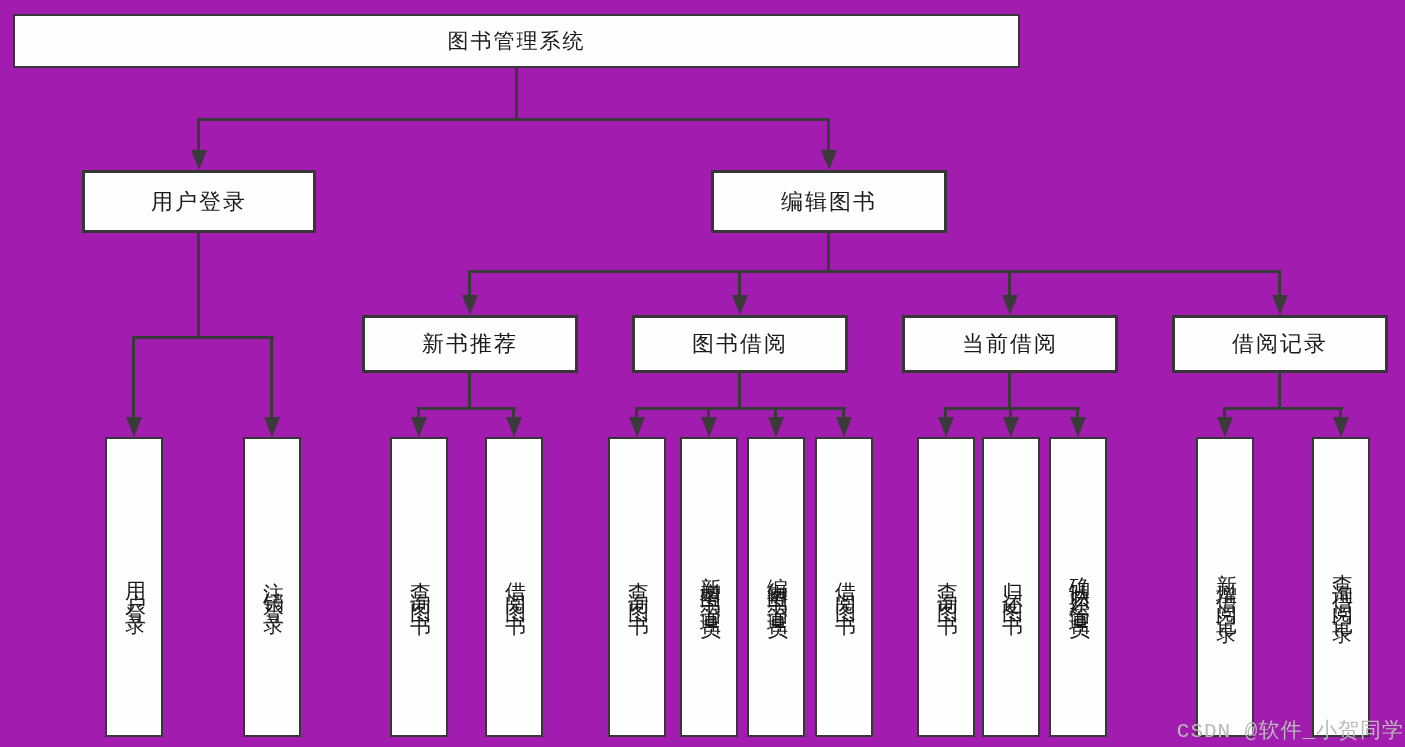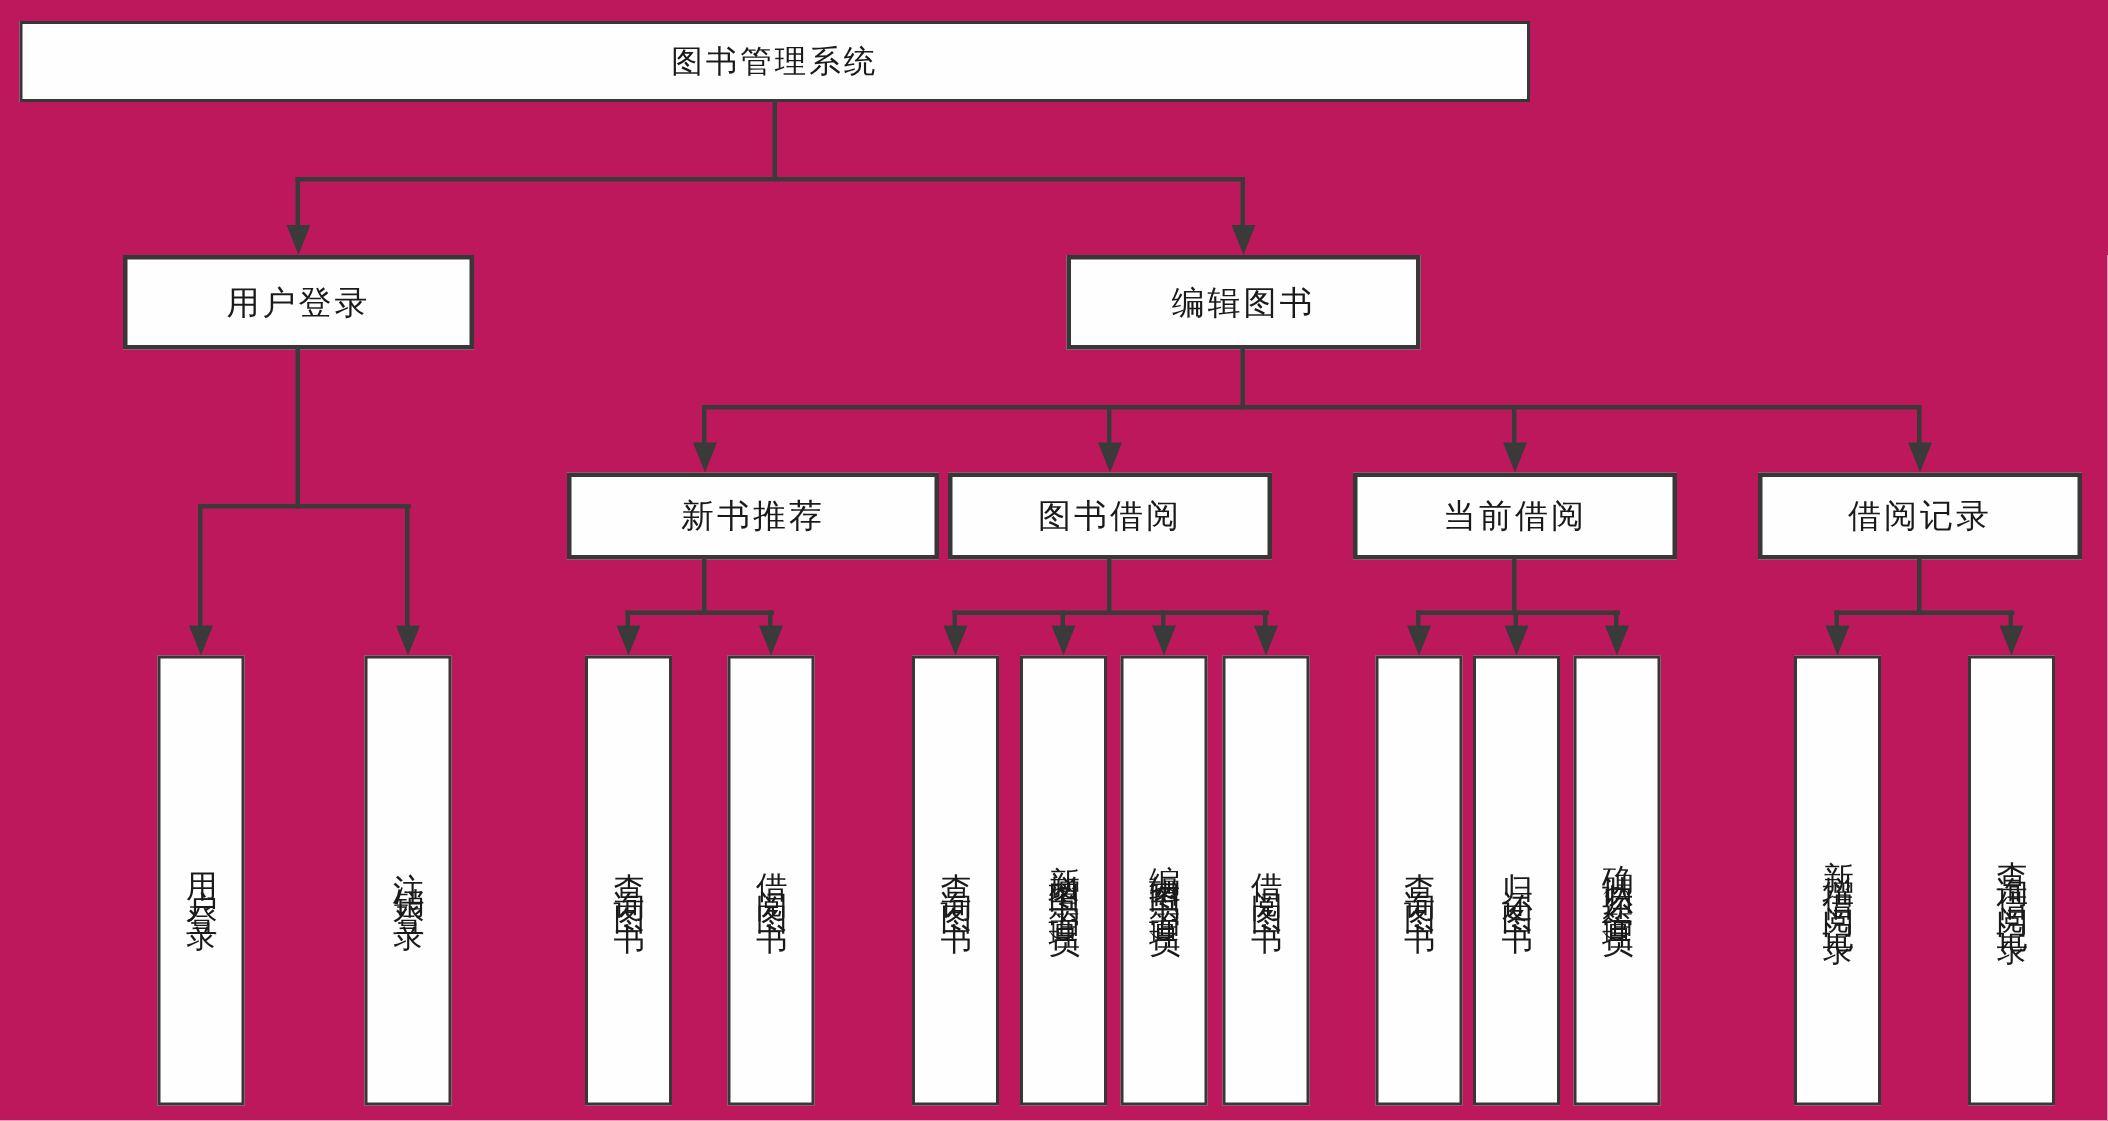--- a/index.html
+++ b/index.html
@@ -1,21 +1,21 @@
 <!DOCTYPE html>
 <html><head>
 <meta charset="utf-8">
 <style>
   html, body { margin: 0; padding: 0; background: #ffffff; }
   .canvas {
     position: relative;
     width: 1405px;
     height: 747px;
-    background: #be185d;
-    font-family: Liberation Sans, sans-serif;
+    background: #a21caf;
+    font-family: Liberation Mono, monospace;
     color: #1a1a1a;
     overflow: hidden;
   }
   
   .box {
     position: absolute;
     box-sizing: border-box;
     background: #fefefe;
     border: 3px solid #373737;
     display: flex;
@@ -72,21 +72,21 @@
 <body>
 
 <div class="canvas">
 
   <div class="box root" style="left:13px; top:14px; width:1007px; height:54px;">图书管理系统</div>
 
   <div class="box" style="left:82px; top:170px; width:234px; height:63px;">用户登录</div>
 
   <div class="box" style="left:711px; top:170px; width:236px; height:63px;">编辑图书</div>
 
-  <div class="box" style="left:378px; top:315px; width:248px; height:58px;">新书推荐</div>
+  <div class="box" style="left:362px; top:315px; width:216px; height:58px;">新书推荐</div>
 
   <div class="box" style="left:632px; top:315px; width:216px; height:58px;text-align:right;">图书借阅</div>
 
   <div class="box" style="left:902px; top:315px; width:216px; height:58px;">当前借阅</div>
 
   <div class="box" style="left:1172px; top:315px; width:216px; height:58px;">借阅记录</div>
 
   <div class="leaf s" style="left:105px;">用户登录</div>
   <div class="leaf s" style="left:243px;">注销登录</div>
 
@@ -157,14 +157,15 @@
   <div class="v" style="left:1076px; top:407px; height:13px;"></div>
   <div class="arr" style="left:1070px; top:417px;"></div>
 
   <div class="v" style="left:1278px; top:371px; height:39px;"></div>
   <div class="h" style="left:1223px; top:407px; width:120px;"></div>
   <div class="v" style="left:1223px; top:407px; height:13px;"></div>
   <div class="arr" style="left:1217px; top:417px;"></div>
   <div class="v" style="left:1339px; top:407px; height:13px;"></div>
   <div class="arr" style="left:1333px; top:417px;"></div>
 
+  <div class="wm">CSDN @软件_小贺同学</div>
 
 </div>
 
 </body></html>

